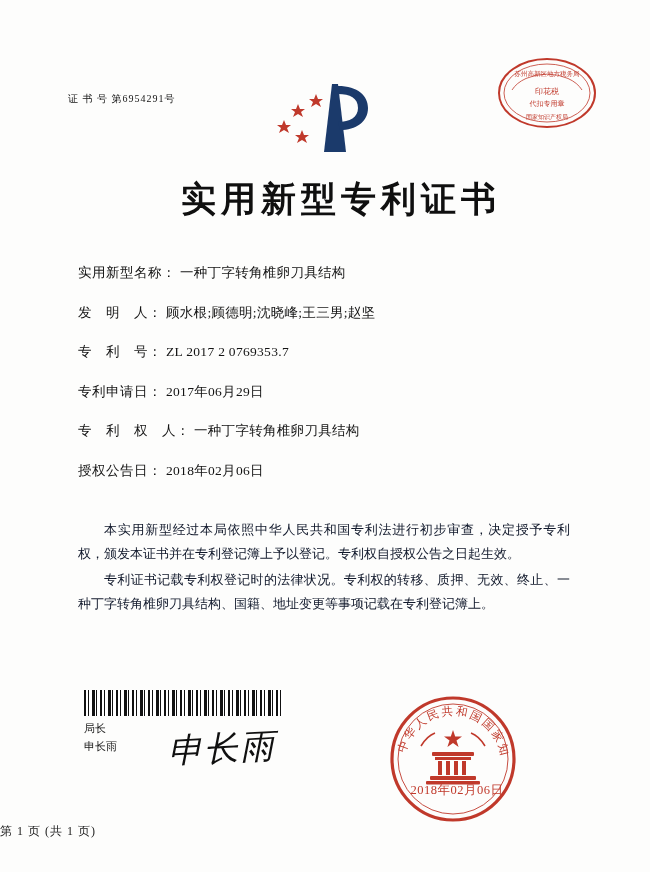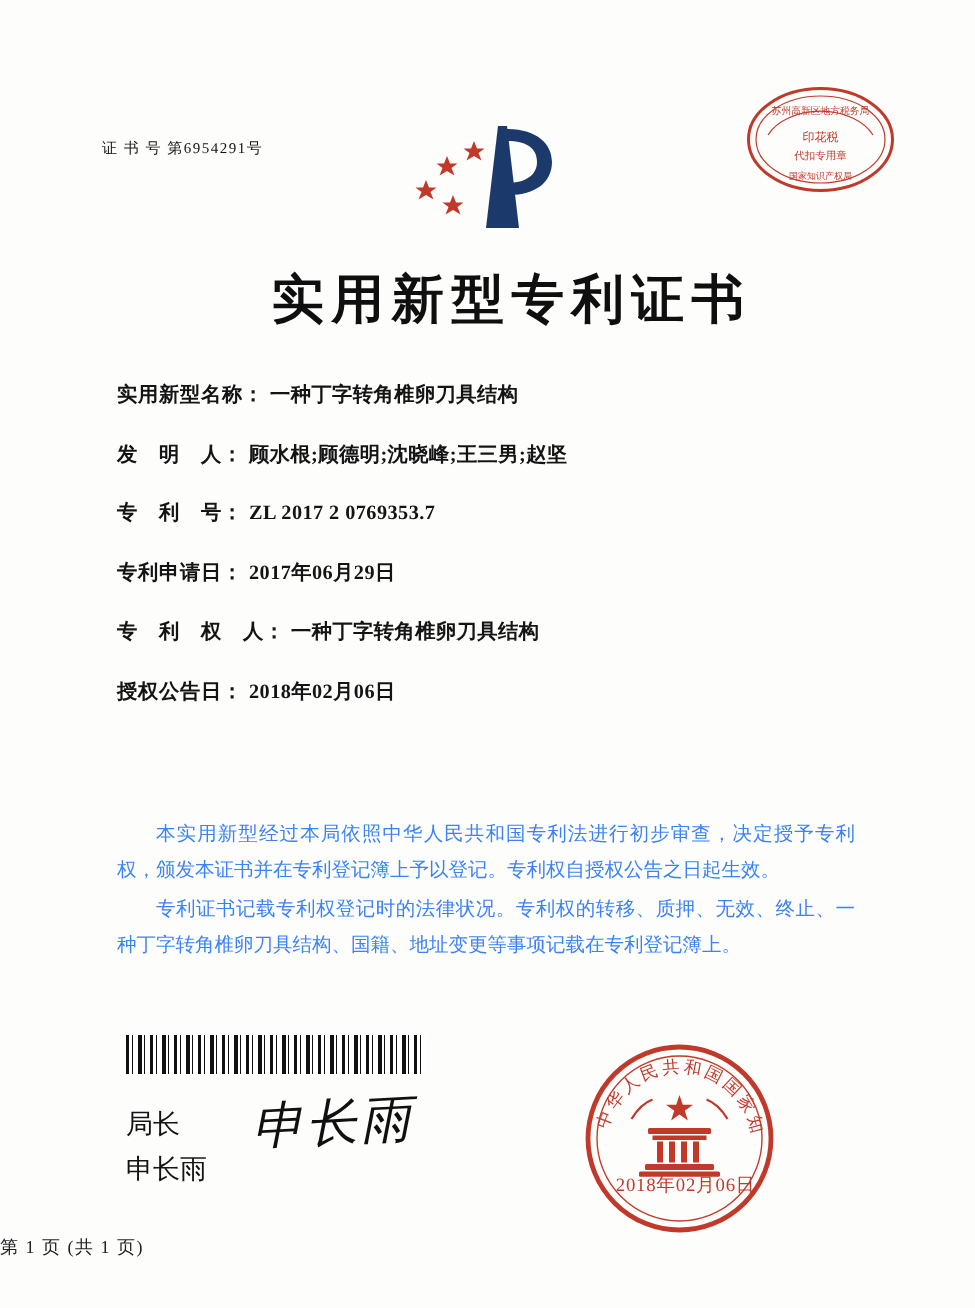--- a/index.html
+++ b/index.html
@@ -61,23 +61,22 @@
     letter-spacing: 5px;
     color: #0f0f0f;
     font-family: "DejaVu Serif", "Liberation Serif", serif;
     padding-left: 32px;
   }
 
   
   .fields {
     position: absolute;
     left: 78px;
-    top: 254px;
+    top: 264px;
     width: 500px;
-    font-weight: bold;
   }
   .field-row {
     display: flex;
     align-items: baseline;
     margin-bottom: 21.5px;
     font-size: 13.5px;
     color: #141414;
   }
   .field-label {
     white-space: nowrap;
@@ -85,26 +84,26 @@
   }
   .field-value {
     margin-left: 4px;
     letter-spacing: 0.3px;
   }
 
   
   .body-text {
     position: absolute;
     left: 78px;
-    top: 544px;
+    top: 518px;
     width: 492px;
     font-size: 13px;
     line-height: 1.85;
     text-align: justify;
-    color: #3b82f6;
+    color: #0f172a;
   }
   .body-text p {
     margin: 0 0 2px 0;
     text-indent: 26px;
   }
 
   
   .barcode {
     position: absolute;
     left: 84px;
@@ -121,22 +120,22 @@
       #fff 11px, #fff 12px,
       #111 12px, #111 13px,
       #fff 13px, #fff 16px
     );
   }
 
   
   .sign-block {
     position: absolute;
     left: 84px;
-    top: 735px;
-    font-size: 18px;
+    top: 719px;
+    font-size: 11px;
     line-height: 1.65;
     color: #141414;
   }
   .signature {
     position: absolute;
     left: 168px;
     top: 726px;
     font-size: 34px;
     color: #101010;
     font-family: "DejaVu Serif", serif;

